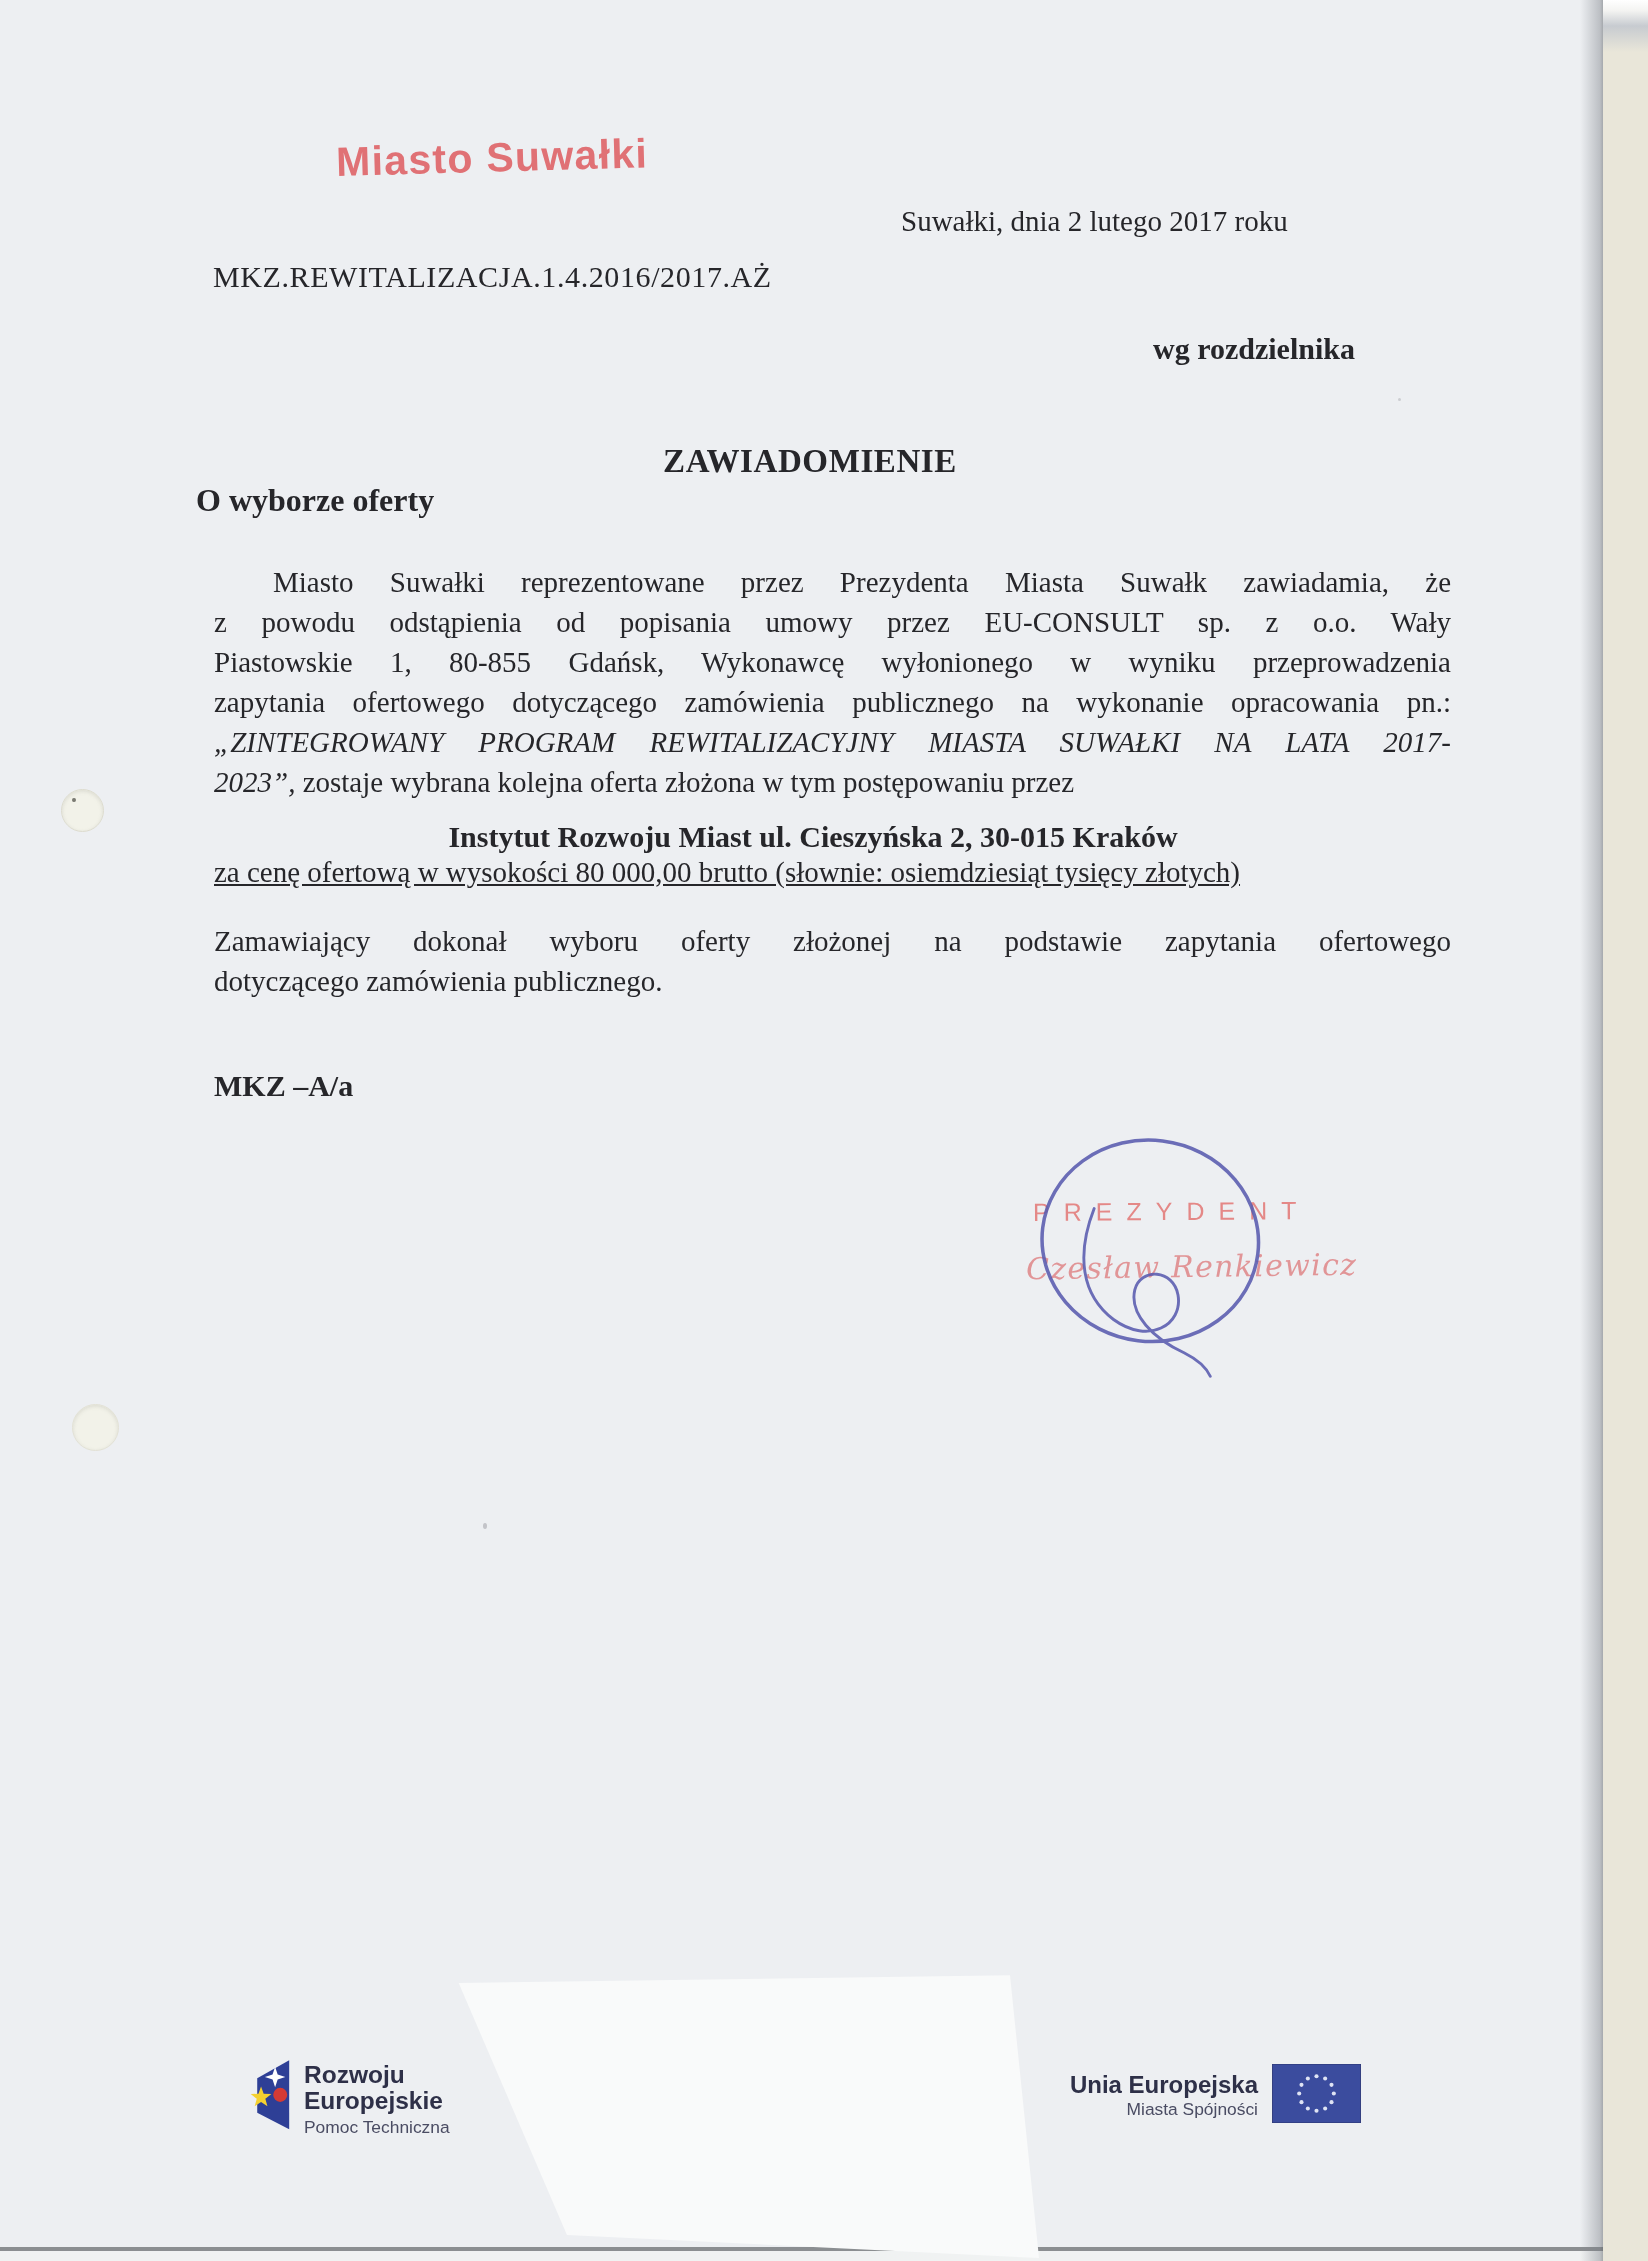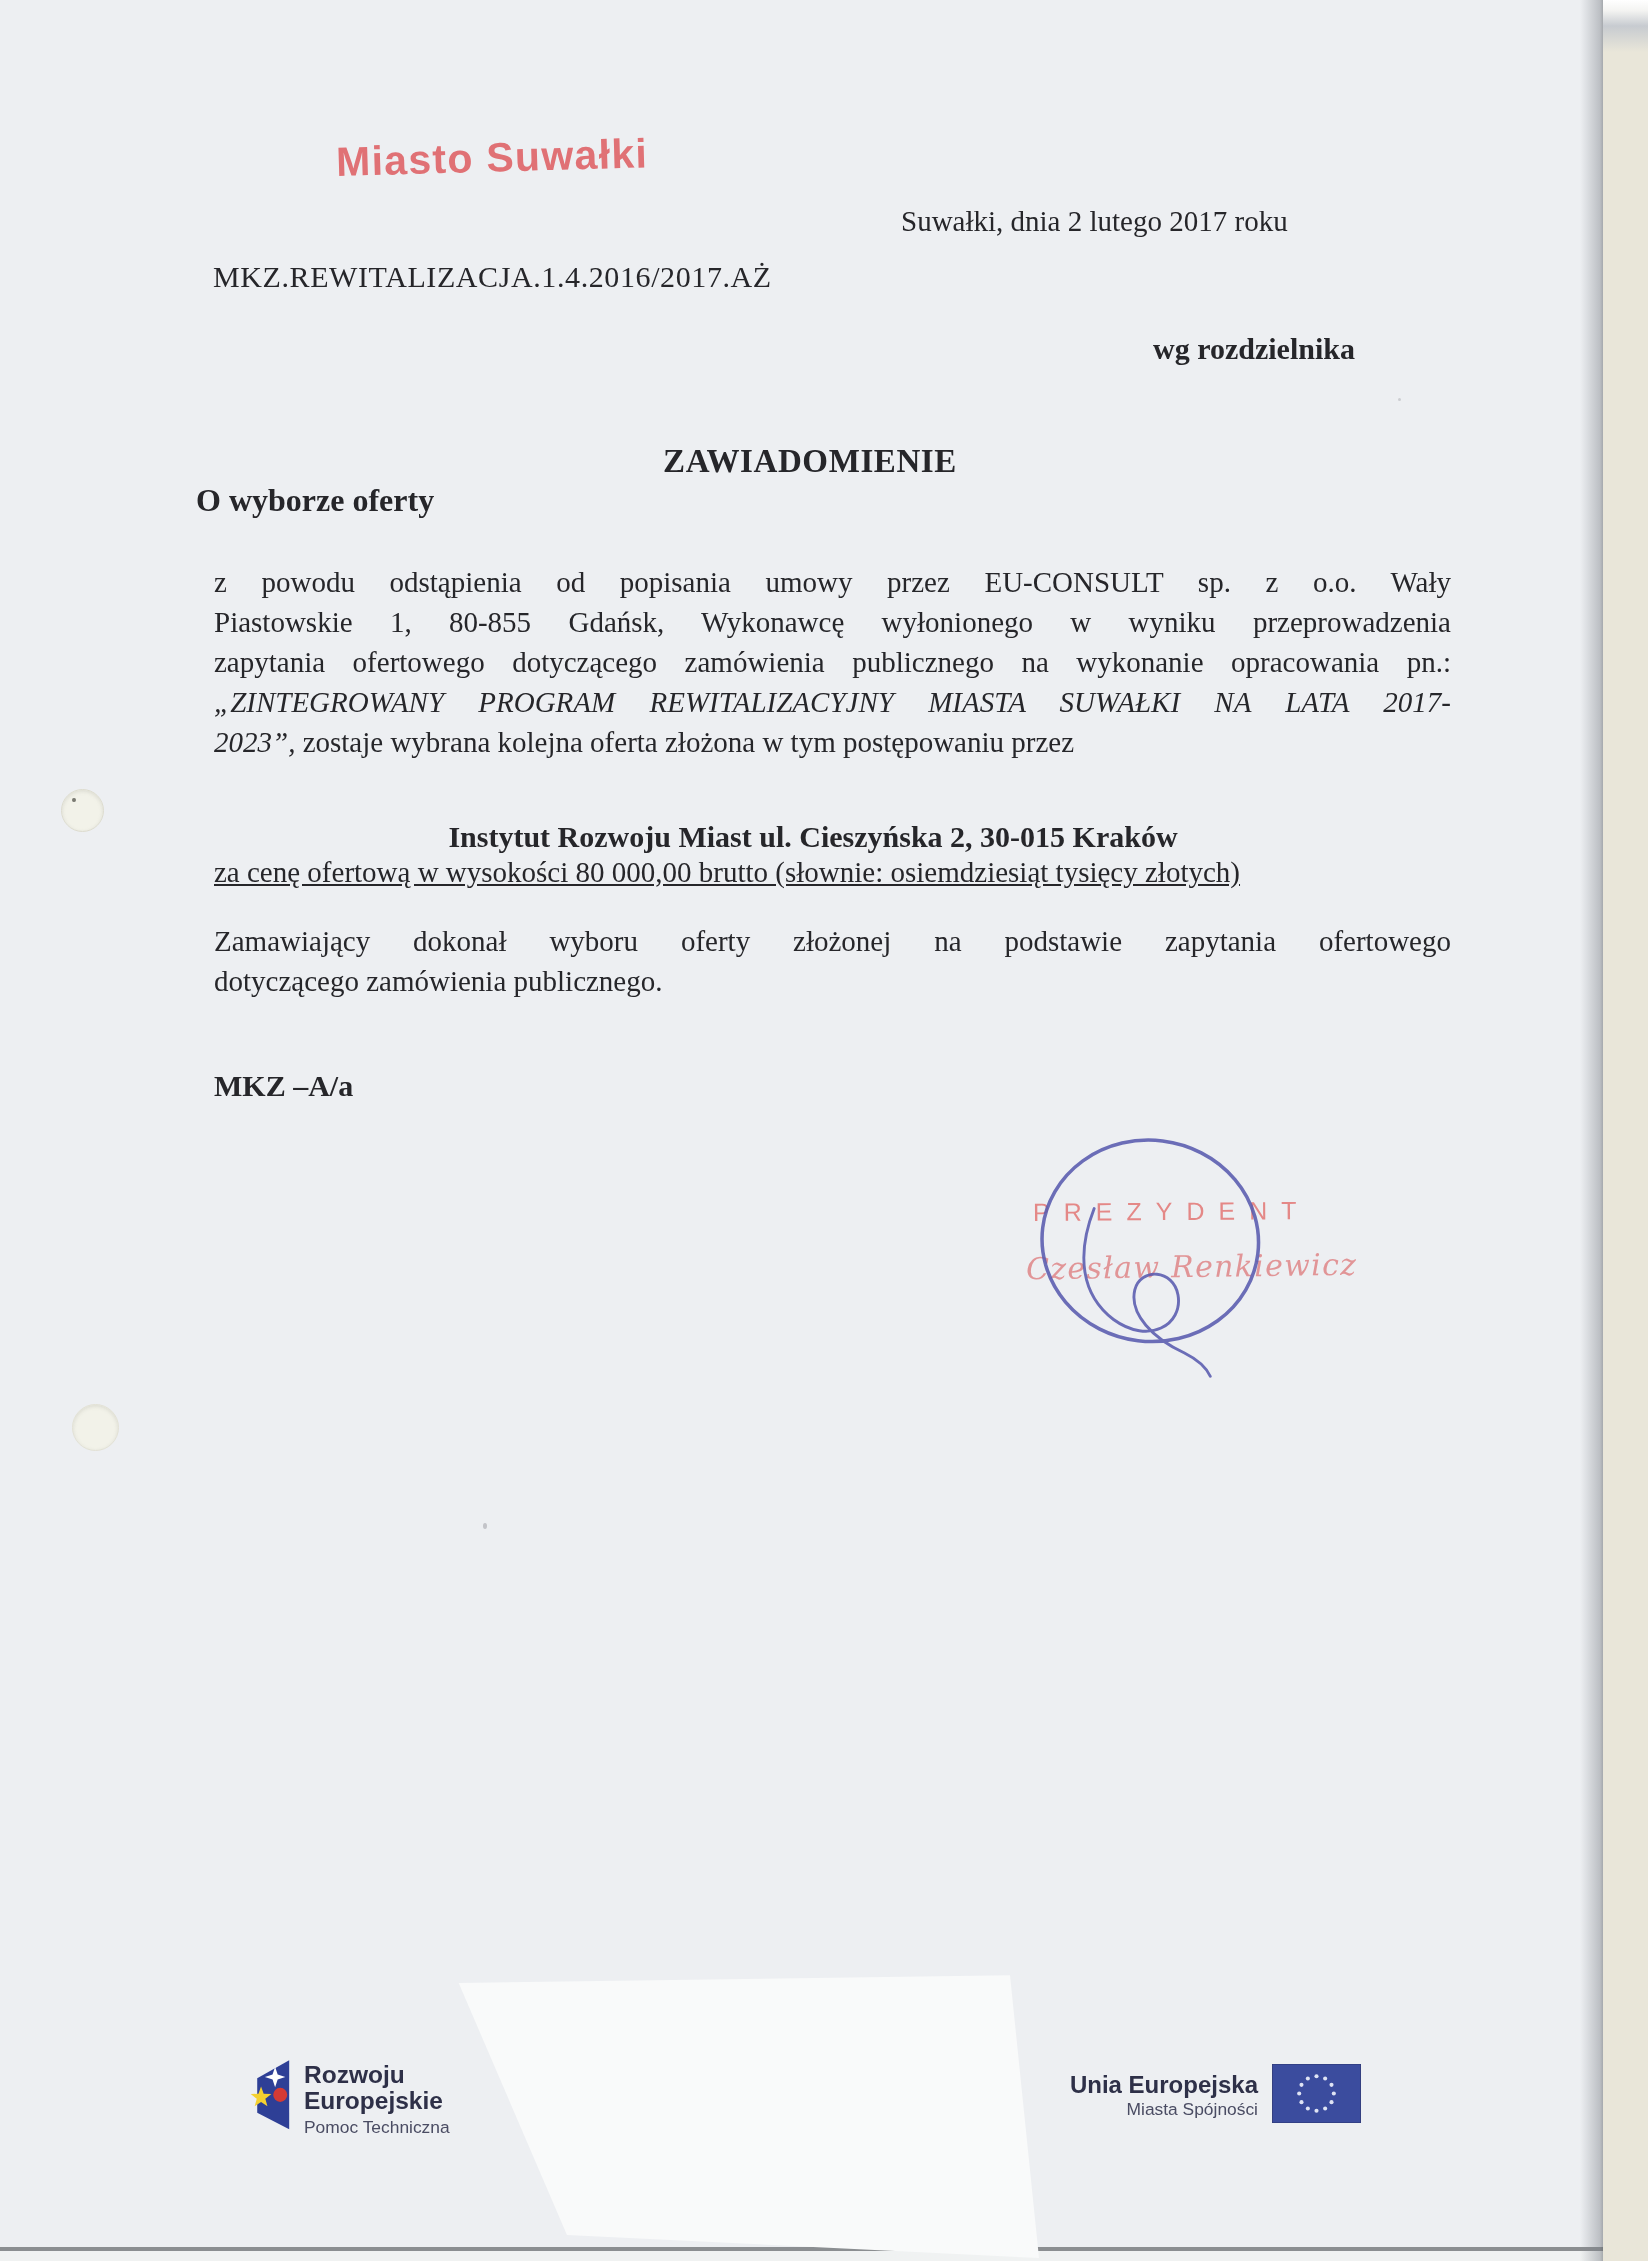--- a/index.html
+++ b/index.html
@@ -82,20 +82,21 @@
 
   <div class="abs city-stamp">Miasto Suwałki</div>
   <div class="abs date-line">Suwałki, dnia 2 lutego 2017 roku</div>
   <div class="abs ref-line">MKZ.REWITALIZACJA.1.4.2016/2017.AŻ</div>
   <div class="abs addressee">wg rozdzielnika</div>
 
   <div class="abs title1">ZAWIADOMIENIE</div>
   <div class="abs title2">O wyborze oferty</div>
 
   <div id="para1" class="abs para">
+    <div class="pline jl indent">Miasto Suwałki reprezentowane przez Prezydenta Miasta Suwałk zawiadamia, że</div>
     <div class="pline jl">z powodu odstąpienia od popisania umowy przez EU-CONSULT sp. z o.o. Wały</div>
     <div class="pline jl">Piastowskie 1, 80-855 Gdańsk, Wykonawcę wyłonionego w wyniku przeprowadzenia</div>
     <div class="pline jl">zapytania ofertowego dotyczącego zamówienia publicznego na wykonanie opracowania pn.:</div>
     <div class="pline jl italic">„ZINTEGROWANY PROGRAM REWITALIZACYJNY MIASTA SUWAŁKI NA LATA 2017-</div>
     <div class="pline"><span class="italic">2023”,</span><span> zostaje wybrana kolejna oferta złożona w tym postępowaniu przez</span></div>
   </div>
 
   <div class="abs offer-line">Instytut Rozwoju Miast ul. Cieszyńska 2, 30-015 Kraków</div>
   <div class="abs price-line">za cenę ofertową w wysokości 80 000,00 brutto (słownie: osiemdziesiąt tysięcy złotych)</div>
 

